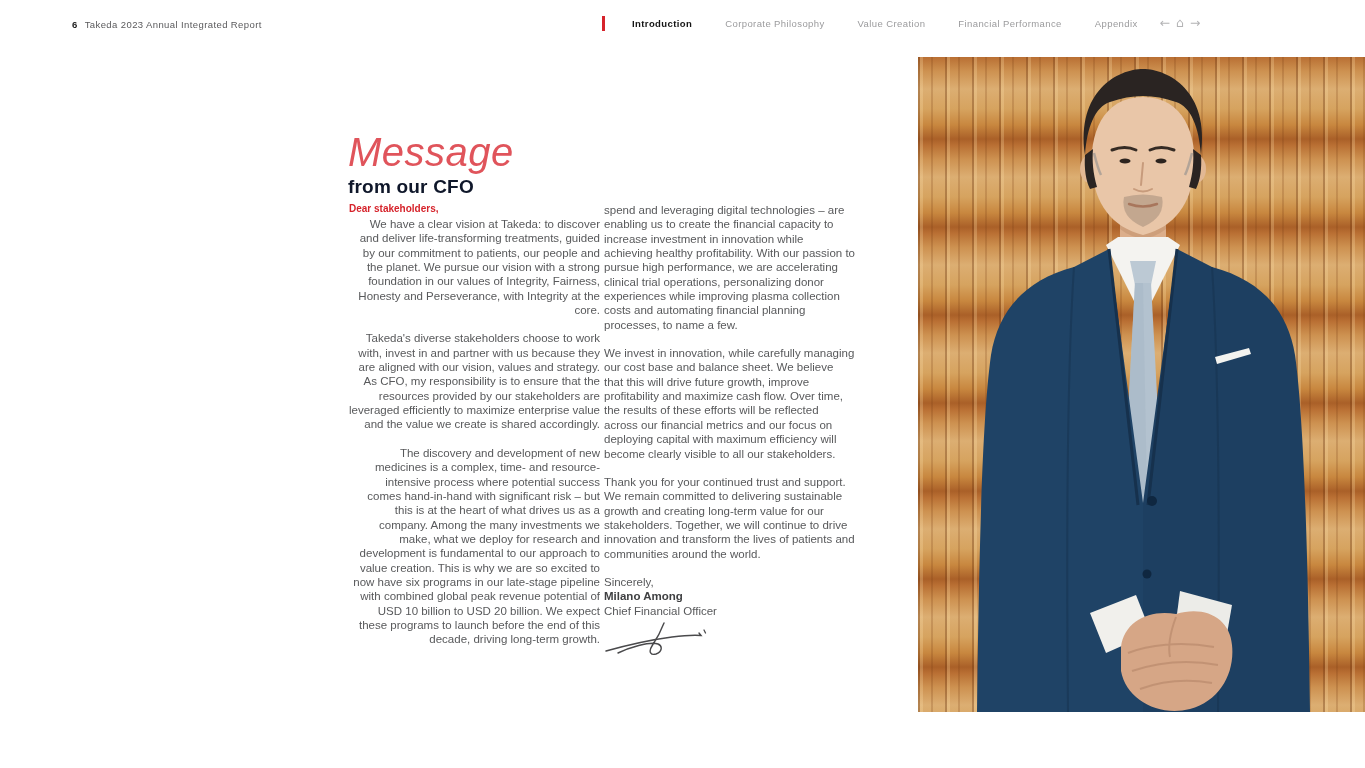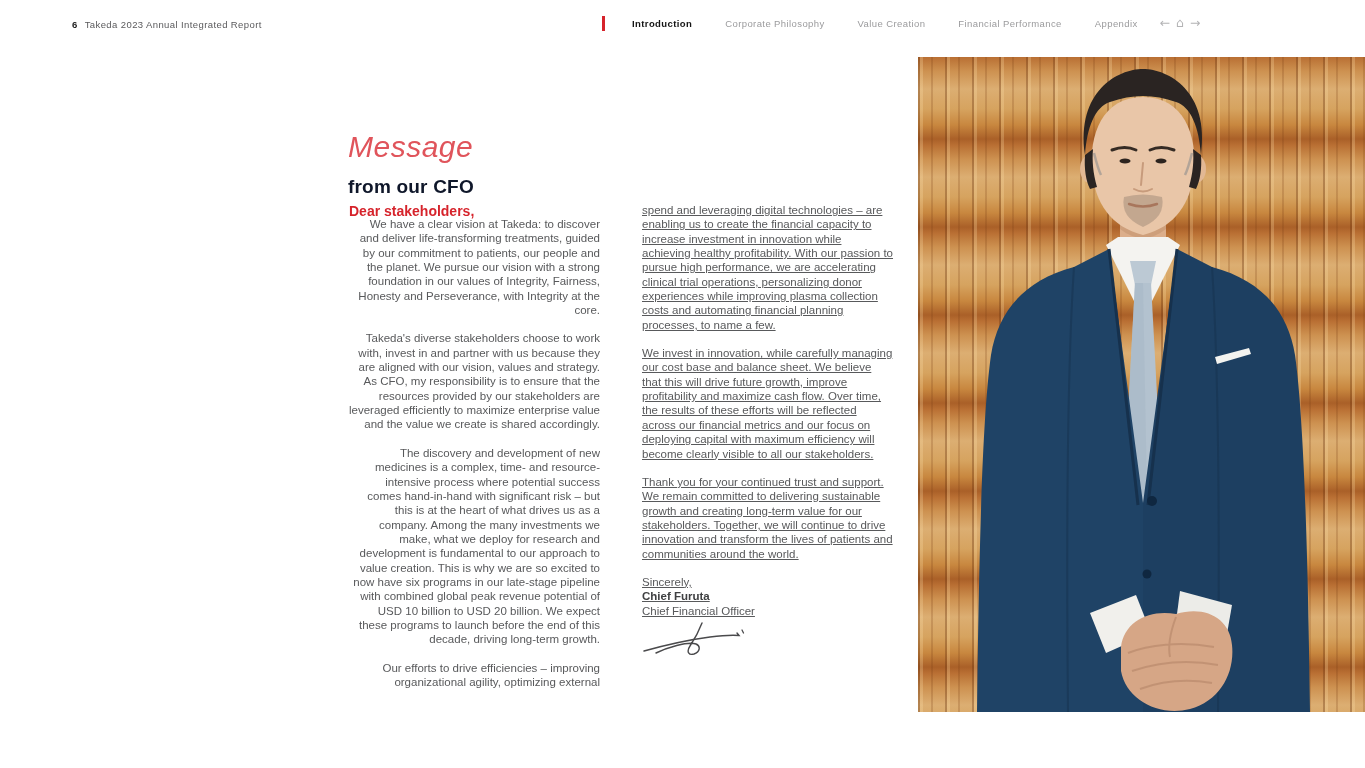--- a/index.html
+++ b/index.html
@@ -14,30 +14,30 @@
 
   .nav { position:absolute; left:602px; top:16px; display:flex; align-items:center; font-size:9.5px; }
   .nav-bar { width:3px; height:15px; background:#d6232b; margin-right:7px; }
   .nav-item { color:#9b9b9d; letter-spacing:.4px; margin-right:13px; cursor:pointer; white-space:nowrap;padding-left:20px; }
   .nav-item.active { color:#141414; font-weight:bold; }
   .nav-icons { display:flex; align-items:center; gap:6px; margin-left:9px;
                color:#b3b3b5; font-family:"DejaVu Sans",sans-serif; font-size:12.5px; }
   .nav-icons span { cursor:pointer; line-height:1; }
 
   
-  .title-accent { position:absolute; left:348px; top:130px; font-size:30px; font-style:italic;
+  .title-accent { position:absolute; left:348px; top:130px; font-size:40px; font-style:italic;
                   font-weight:300; color:#e0545b; letter-spacing:.5px; }
   .title-main   { position:absolute; left:348px; top:176px; font-size:19px; font-weight:bold;
                   color:#0f172a; letter-spacing:.2px; }
 
-  .salutation { position:absolute; left:349px; top:203px; font-size:14px; font-weight:bold; color:#d6232b; }
+  .salutation { position:absolute; left:349px; top:203px; font-size:10px; font-weight:bold; color:#d6232b; }
 
   .col { position:absolute; width:251px; font-size:11.5px; line-height:14.35px; color:#58595b; }
   .col-1 { left:349px; top:217px;text-align:right; }
-  .col-2 { left:642px; top:203px;text-decoration:underline; }
+  .col-2 { left:604px; top:203px; }
   .col p { margin-bottom:14px; }
 
   .signoff { margin-top:8px; }
   .signoff .name { font-weight:bold; color:#3f4042; }
   .autograph { margin-top:4px; }
 
   
   .photo { position:absolute; left:918px; top:57px; width:447px; height:655px; overflow:hidden;
            background-color:#c8893f;
            background-image:
@@ -78,30 +78,29 @@
   </div>
 
   <div class="title-accent">Message</div>
   <div class="title-main">from our CFO</div>
   <div class="salutation">Dear stakeholders,</div>
 
   <div class="col col-1">
     <p>We have a clear vision at Takeda: to discover and deliver life-transforming treatments, guided by our commitment to patients, our people and the planet. We pursue our vision with a strong foundation in our values of Integrity, Fairness, Honesty and Perseverance, with Integrity at the core.</p>
     <p>Takeda's diverse stakeholders choose to work with, invest in and partner with us because they are aligned with our vision, values and strategy. As CFO, my responsibility is to ensure that the resources provided by our stakeholders are leveraged efficiently to maximize enterprise value and the value we create is shared accordingly.</p>
     <p>The discovery and development of new medicines is a complex, time- and resource-intensive process where potential success comes hand-in-hand with significant risk – but this is at the heart of what drives us as a company. Among the many investments we make, what we deploy for research and development is fundamental to our approach to value creation. This is why we are so excited to now have six programs in our late-stage pipeline with combined global peak revenue potential of USD 10 billion to USD 20 billion. We expect these programs to launch before the end of this decade, driving long-term growth.</p>
-    <p>Our efforts to drive efficiencies – improving organizational agility, optimizing external</p>
   </div>
 
   <div class="col col-2">
     <p>spend and leveraging digital technologies – are enabling us to create the financial capacity to increase investment in innovation while achieving healthy profitability. With our passion to pursue high performance, we are accelerating clinical trial operations, personalizing donor experiences while improving plasma collection costs and automating financial planning processes, to name a few.</p>
     <p>We invest in innovation, while carefully managing our cost base and balance sheet. We believe that this will drive future growth, improve profitability and maximize cash flow. Over time, the results of these efforts will be reflected across our financial metrics and our focus on deploying capital with maximum efficiency will become clearly visible to all our stakeholders.</p>
     <p>Thank you for your continued trust and support. We remain committed to delivering sustainable growth and creating long-term value for our stakeholders. Together, we will continue to drive innovation and transform the lives of patients and communities around the world.</p>
     <div class="signoff">
       <div>Sincerely,</div>
-      <div class="name">Chief Furuta</div>
+      <div class="name">Milano Among</div>
       <div>Chief Financial Officer</div>
       <svg class="autograph" width="104" height="34" viewBox="0 0 104 34">
         <path d="M2,29 C20,24 45,18 68,15 C80,13.5 90,13 97,13.5 L95,11" fill="none" stroke="#4a4a4c" stroke-width="1.4" stroke-linecap="round"></path>
         <path d="M60,1 C57,9 52,18 48,24 C44,30 47,33.5 52,32 C58,30 59,24 54,22 C46,19 24,26 14,31" fill="none" stroke="#4a4a4c" stroke-width="1.4" stroke-linecap="round"></path>
         <path d="M100,8 L101.5,11" fill="none" stroke="#4a4a4c" stroke-width="1.3" stroke-linecap="round"></path>
       </svg>
     </div>
   </div>
 
   <div class="photo">

